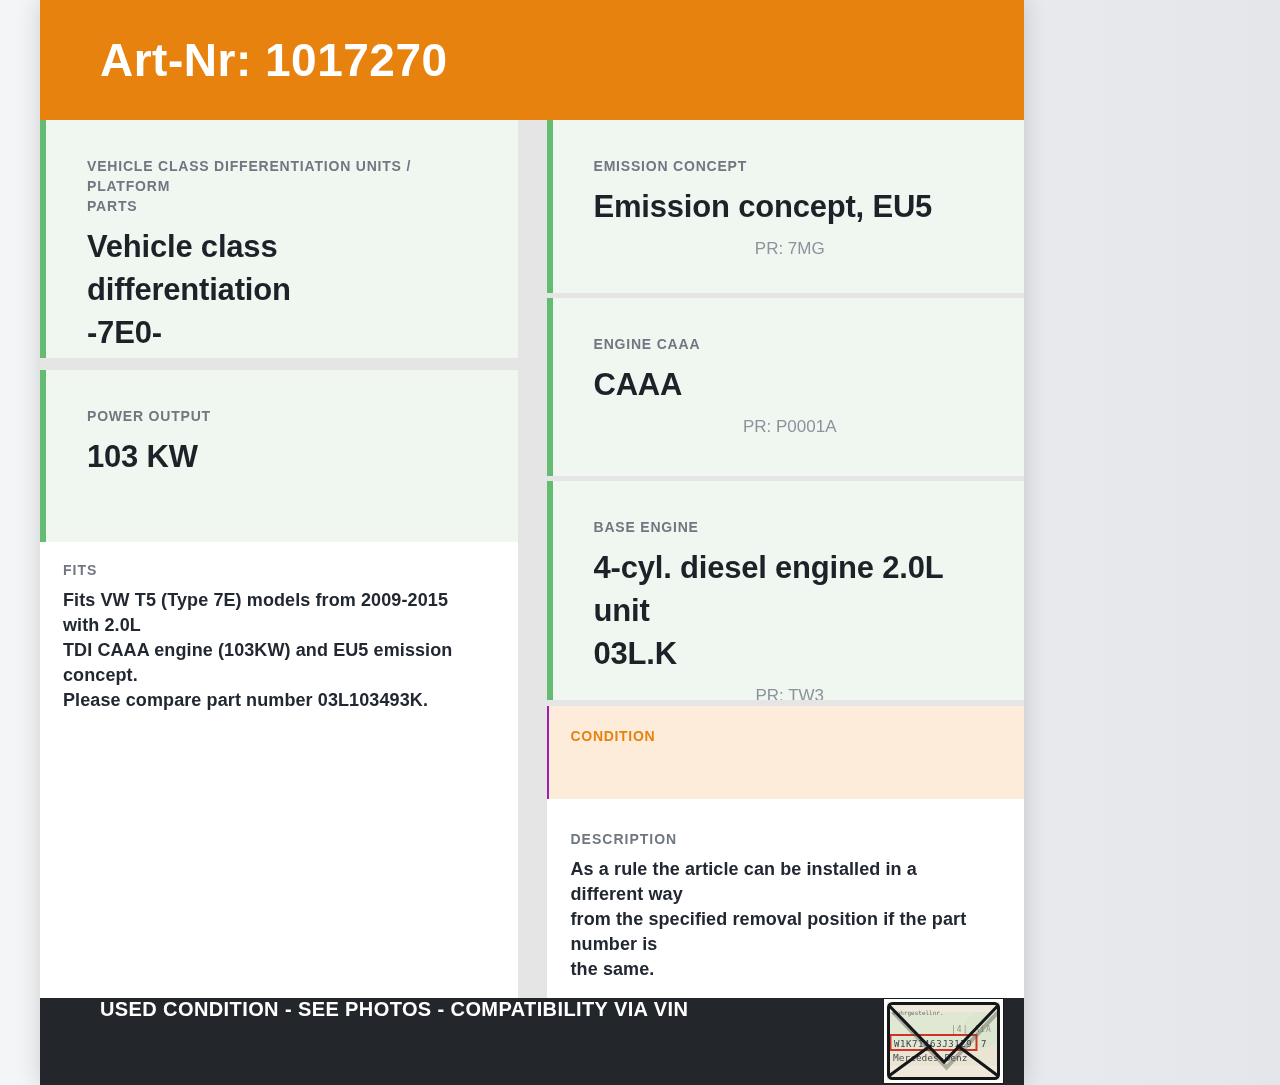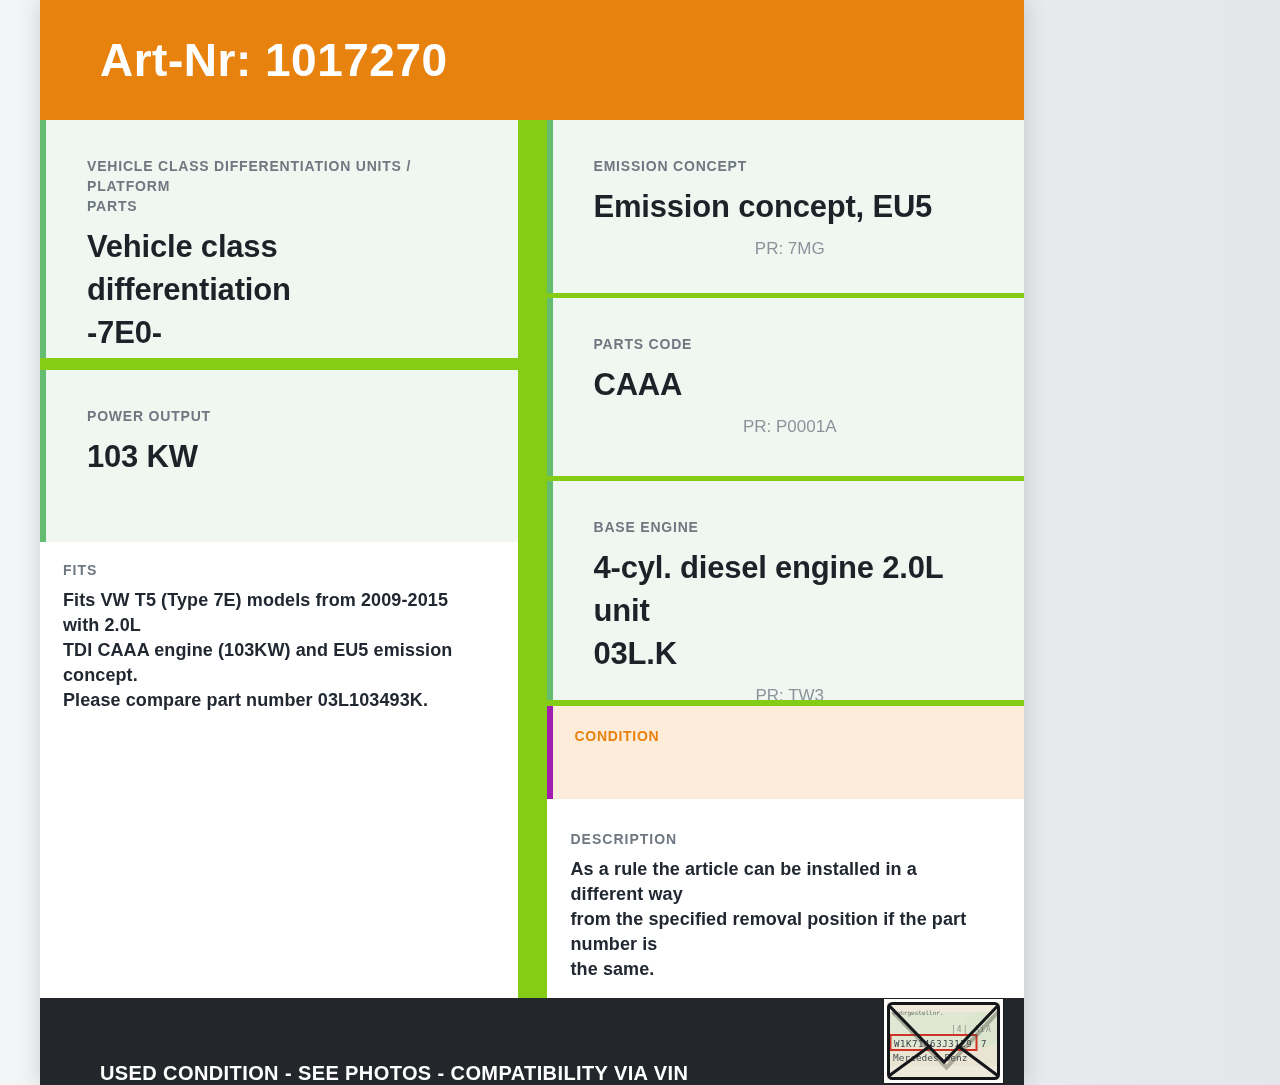--- a/index.html
+++ b/index.html
@@ -5,21 +5,21 @@
   * { margin:0; padding:0; box-sizing:border-box; }
   html,body { width:1280px; height:1085px; overflow:hidden; }
   body {
     font-family:"Liberation Sans","DejaVu Sans",sans-serif;
     background:linear-gradient(to right,#f4f5f6 0%,#eef0f2 45%,#e4e6ea 100%);
   }
   .page {
     position:relative;
     width:984px; height:1085px;
     margin-left:40px;
-    background:#84cc16;
+    background:#e5e5e5;
     box-shadow:0 0 22px rgba(30,35,40,.18);
   }
   
   .banner {
     height:120px; background:#e8820e;
     display:flex; align-items:center;
     padding-left:60px;
   }
   .banner h1 {
     color:#ffffff; font-size:46px; font-weight:bold; letter-spacing:.5px;
@@ -45,21 +45,21 @@
     font-size:31px; line-height:43px; font-weight:bold;
     color:#1c2228; white-space:pre-line;
     margin-bottom:11px; letter-spacing:-.2px;
   }
   .card-pr {
     font-size:17px; color:#8b939b;text-align:center;
   }
   
   .condition {
     background:#fcecd9;
-    border-left:6px solid #a21caf;
+    border-left:2px solid #a21caf;
     padding:20px 24px 0 22px;
     overflow:hidden;
   }
   .condition .card-label { color:#e8820e; margin-bottom:6px; letter-spacing:.7px; }
   .condition-value {
     font-size:20px; font-weight:bold; color:#4a525b; letter-spacing:.2px;
   }
   
   .white-section { background:#ffffff; padding:20px 30px 0 23px; overflow:hidden; }
   .section-label {
@@ -68,21 +68,21 @@
   }
   .section-text {
     font-size:18px; line-height:25px; font-weight:bold;
     color:#222831; white-space:pre-line; letter-spacing:.1px;
   }
   .white-section.desc { padding-left:24px; }
   
   .footer {
     position:relative;
     height:87px; background:#23262b;
-    display:flex; align-items:flex-end;
+    display:flex; align-items:flex-start;
     padding-left:60px;
   }
   .footer-text {
     color:#ffffff; font-size:20px; font-weight:bold; letter-spacing:.4px;
   }
   
   .vin-image {
     position:absolute; right:21px; bottom:2px;
     width:119px; height:84px;
     background:#fdfdfa; padding:3px;
@@ -124,21 +124,21 @@
     </div>
 
     <div class="col">
       <div class="card" style="height:173px">
         <div class="card-label">EMISSION CONCEPT</div>
         <div class="card-value">Emission concept, EU5</div>
         <div class="card-pr">PR: 7MG</div>
       </div>
       <div class="gap5"></div>
       <div class="card" style="height:178px">
-        <div class="card-label">PARTS CODE</div>
+        <div class="card-label">ENGINE CAAA</div>
         <div class="card-value">CAAA</div>
         <div class="card-pr">PR: P0001A</div>
       </div>
       <div class="gap5"></div>
       <div class="card" style="height:219px">
         <div class="card-label">BASE ENGINE</div>
         <div class="card-value">4-cyl. diesel engine 2.0L unit
 03L.K</div>
         <div class="card-pr">PR: TW3</div>
       </div>

